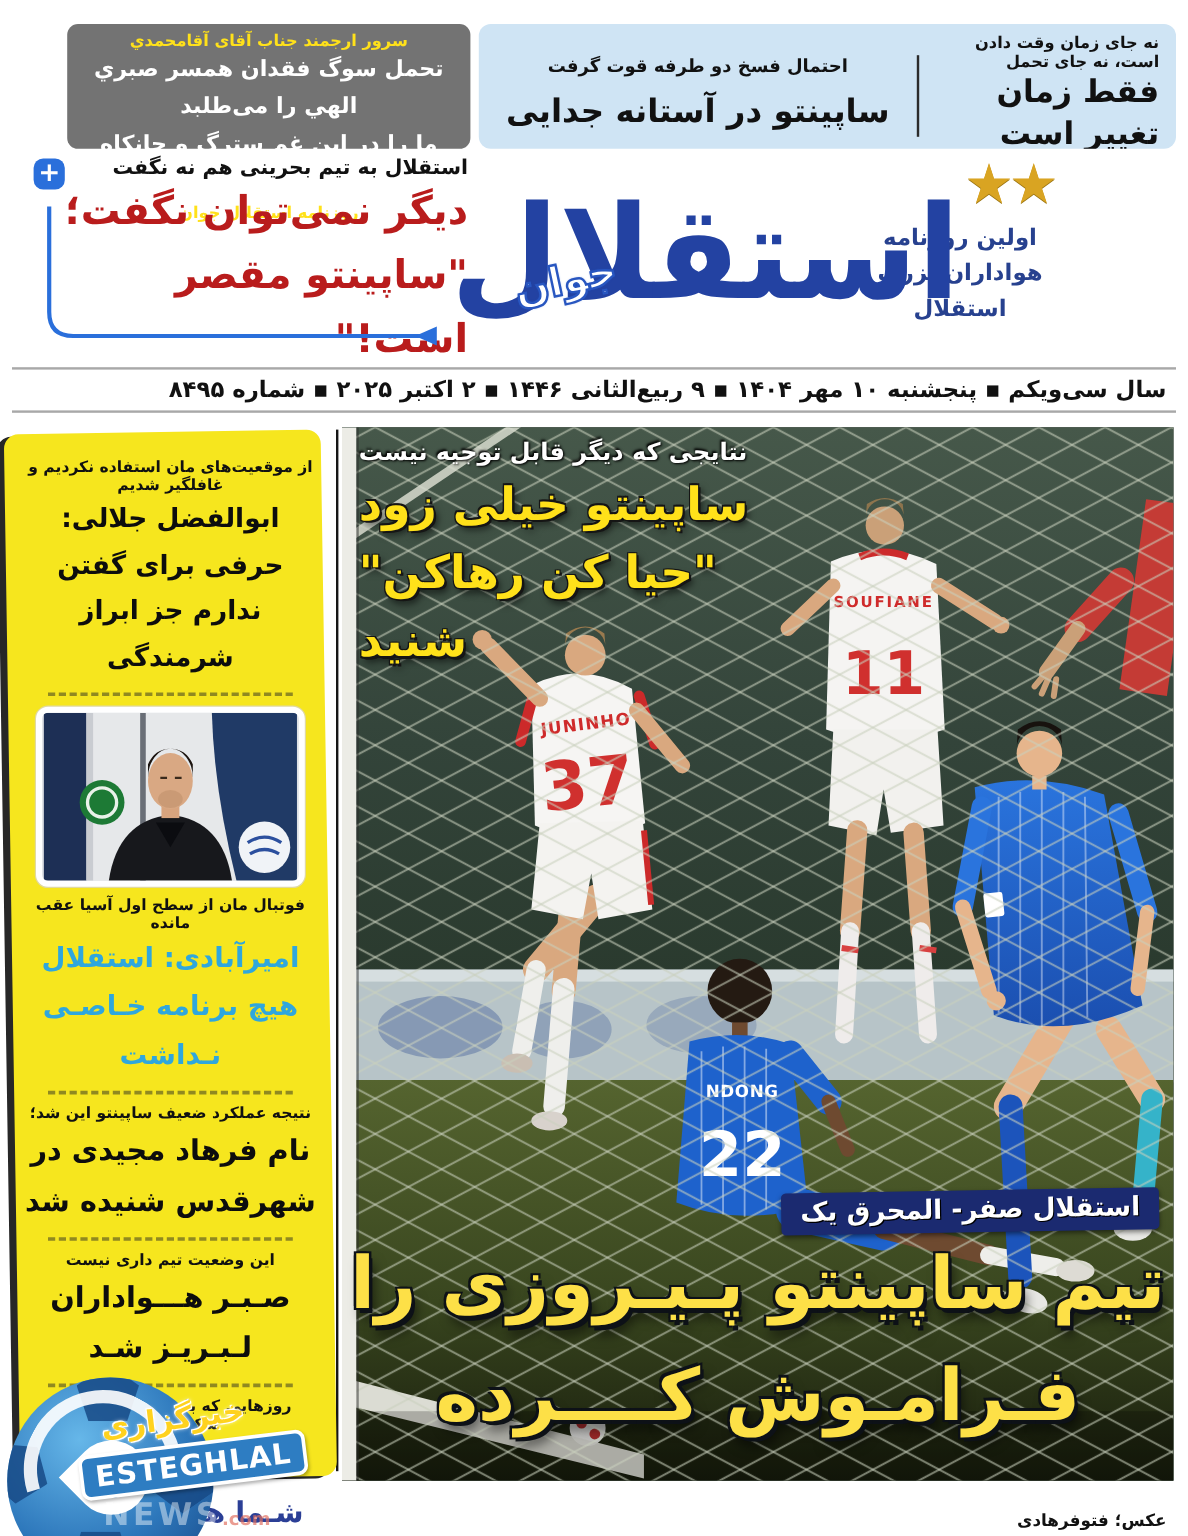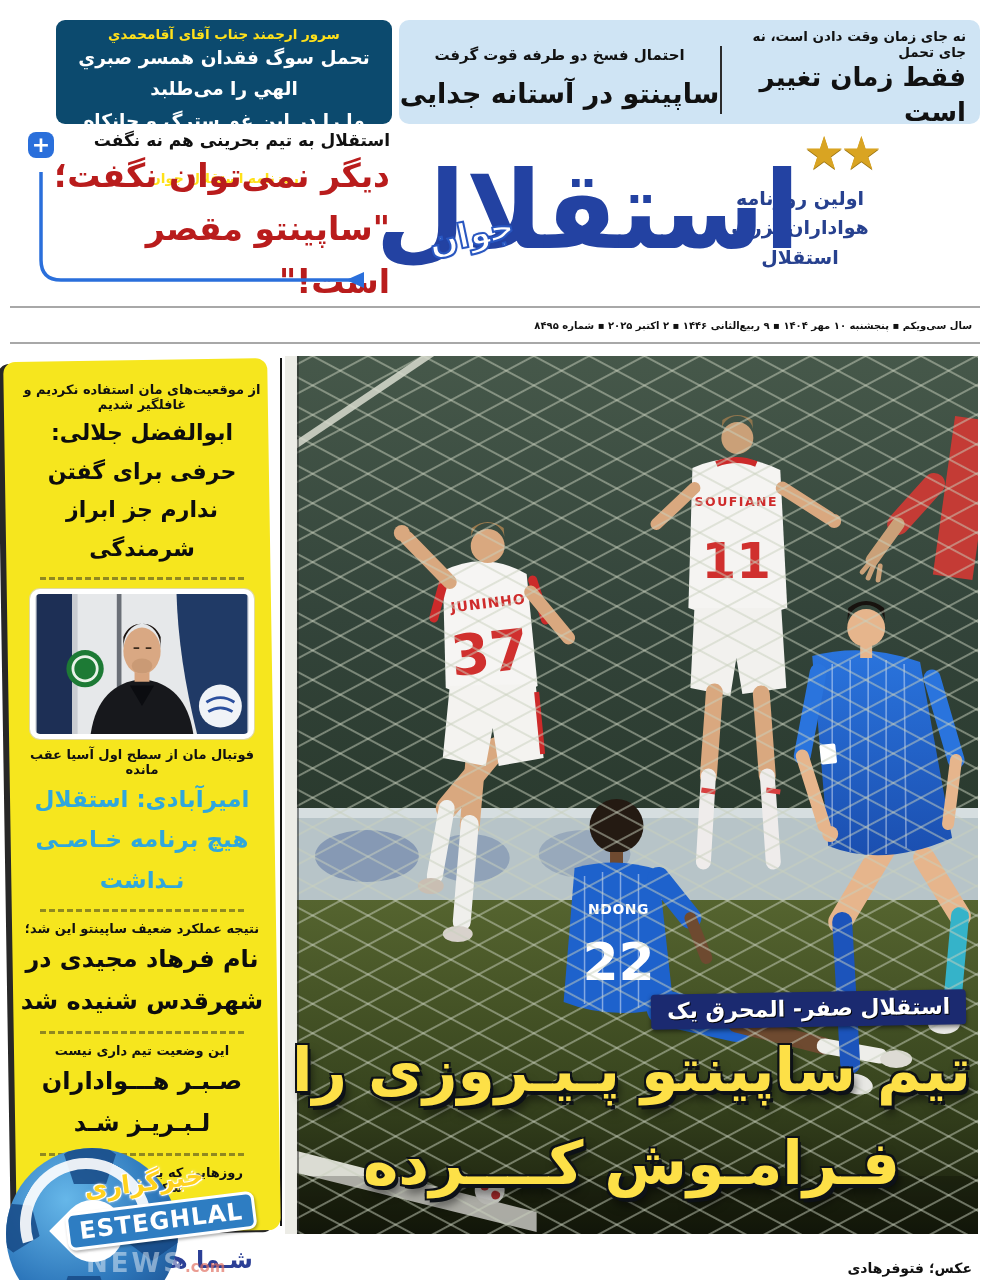--- a/index.html
+++ b/index.html
@@ -4,46 +4,46 @@
 <style>
   * { margin:0; padding:0; box-sizing:border-box; }
   html,body { width:990px; height:1280px; }
   body {
     position:relative; background:#ffffff; overflow:hidden;
     font-family:"DejaVu Sans", sans-serif; direction:rtl; color:#111;
   }
   
   .topbar { position:absolute; top:20px; right:10px; left:56px; height:104px; display:flex; gap:7px; }
   .tb-blue { flex:1; display:flex; background:#cfe4f4; border-radius:10px; overflow:hidden; }
-  .tb-right { width:258px; padding:8px 14px 4px 20px; text-align:right; }
+  .tb-right { width:214px; padding:8px 14px 4px 20px; text-align:right; }
   .tb-right .kick { font-size:13.5px; font-weight:bold; }
   .tb-right .big { font-size:26px; font-weight:900; line-height:1.35; letter-spacing:-.5px; }
   .vsep { width:2px; background:#2b2b2b; margin:26px 0 10px; }
   .tb-mid { flex:1; text-align:center; padding-top:26px; }
   .tb-mid .kick { font-size:15px; font-weight:bold; }
   .tb-mid .big { font-size:27px; font-weight:900; margin-top:14px; letter-spacing:-.5px; }
-  .tb-black { width:336px; background:#0c4a6e; color:#fff; border-radius:9px; text-align:center; padding:6px 10px 4px; }
+  .tb-black { width:336px; background:#737373; color:#fff; border-radius:9px; text-align:center; padding:6px 10px 4px; }
   .tb-black .y { color:#ffe11a; font-size:13.5px; font-weight:bold; }
   .tb-black .w { font-size:18.5px; font-weight:900; line-height:1.7; }
   .tb-black .sig { margin-top:2px; }
   
   .masthead { position:absolute; top:128px; right:10px; left:10px; height:176px; }
   .logo-area { position:absolute; right:30px; top:0; width:580px; height:176px; }
   .logo-stars { position:absolute; right:72px; top:-2px; font-size:46px; color:#d9a422; letter-spacing:-4px; text-shadow:0 1px 0 #9a7413; }
   .logo-tagline { position:absolute; right:60px; top:56px; width:180px; text-align:center; color:#27418f; font-weight:bold; font-size:19px; line-height:1.55; }
   .logo-name { position:absolute; left:30px; right:150px; top:16px; text-align:center; font-size:104px; font-weight:900; color:#2342a2; line-height:1.3; transform:scaleY(1.04); }
   .logo-badge { position:absolute; left:58px; top:86px; font-size:34px; font-weight:900; color:#fff; -webkit-text-stroke:2px #2856c0; text-shadow:0 0 2px #2856c0; transform:rotate(-12deg); }
   .quote { position:absolute; left:14px; top:2px; width:366px; text-align:right; }
   .quote .kick { font-size:17px; font-weight:bold; }
   .quote .big { font-size:33px; font-weight:900; color:#b91c1c; line-height:1.6; margin-left:30px; letter-spacing:-.5px; }
   .quote-svg { position:absolute; left:0; top:0; width:366px; height:176px; pointer-events:none; }
   .plus-icon { position:absolute; left:4px; top:2px; width:26px; height:26px; background:#2a6fdb; border-radius:8px; color:#fff; font-size:22px; font-weight:900; text-align:center; line-height:25px; }
   
   .daterow { position:absolute; top:306px; left:10px; right:10px; height:38px; border-top:2px solid #a8a8a8; border-bottom:2px solid #a8a8a8; display:flex; align-items:center; justify-content:space-between; padding:0 8px; }
-  .date-fa { font-size:10px; font-weight:bold; }
+  .date-fa { font-size:19px; font-weight:bold; }
   .date-en { direction:ltr; color:#2b3990; font-weight:bold; font-size:16px; letter-spacing:8px; }
   
   .main { position:absolute; top:352px; left:10px; right:10px; bottom:0; }
   .vrule { position:absolute; left:270px; top:6px; width:2px; height:868px; background:#161616; }
   
   .sidebar { position:absolute; left:0; top:8px; width:264px; height:872px; }
   .sidebar .bg { position:absolute; inset:0; background:#f6e61e; border-radius:12px; transform:rotate(-0.9deg); box-shadow:-6px 2px 0 rgba(15,15,15,.9); }
   .sb-content { position:relative; padding:14px 10px 0; text-align:center; }
   .sb-kicker { font-size:13px; font-weight:bold; margin:8px 0 2px; }
   .sb-head { font-weight:900; line-height:1.75; letter-spacing:-.3px; }
@@ -312,20 +312,25 @@
       <rect x="0" y="820" width="694" height="58" fill="#000000" opacity="0.22"></rect>
 
       <rect x="0" y="0" width="694" height="878" fill="url(#netA)" opacity="0.55"></rect>
       <rect x="0" y="0" width="694" height="878" fill="url(#netB)" opacity="0.55"></rect>
       <path d="M0,96 L152,-6" stroke="#d9dccf" stroke-width="7" opacity="0.85"></path>
 
       <rect x="0" y="0" width="12" height="878" fill="#ecece6"></rect>
       <rect x="12" y="0" width="2" height="878" fill="#2a2a2a" opacity="0.5"></rect>
     </svg>
 
+    <div class="ph-top">
+      <div class="kick">نتایجی که دیگر قابل توجیه نیست</div>
+      <div class="yl">ساپینتو خیلی زود</div>
+      <div class="yl">"حیا کن رهاکن" شنید</div>
+    </div>
     <div class="score-bar">استقلال صفر- المحرق یک</div>
     <div class="ph-big">
       <div>تیم ساپینتو پـیـروزی را</div>
       <div>فـرامـوش کــــرده</div>
     </div>
   </div>
 
   <div class="credit">عکس؛ فتوفرهادی</div>
 </div>
 

